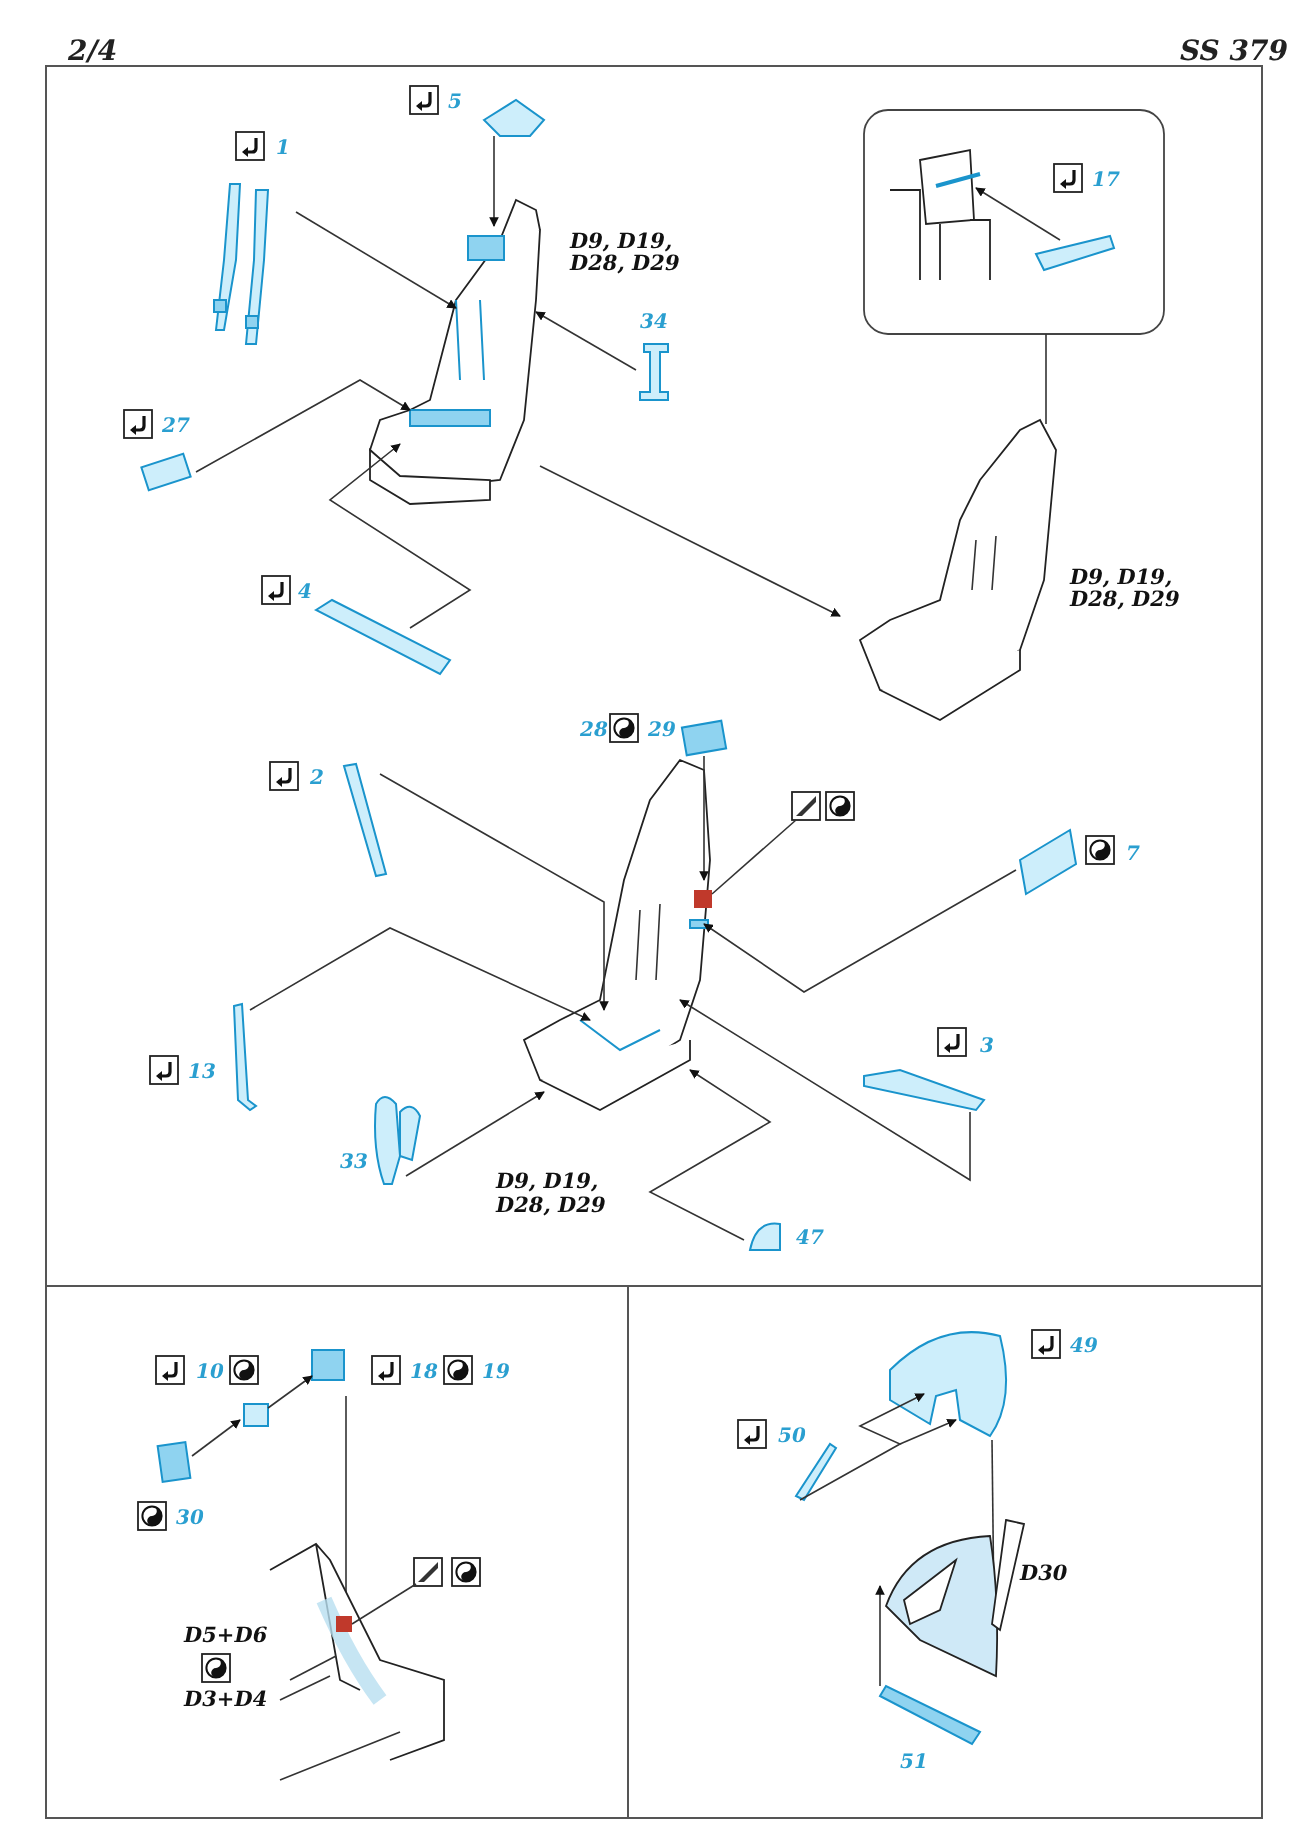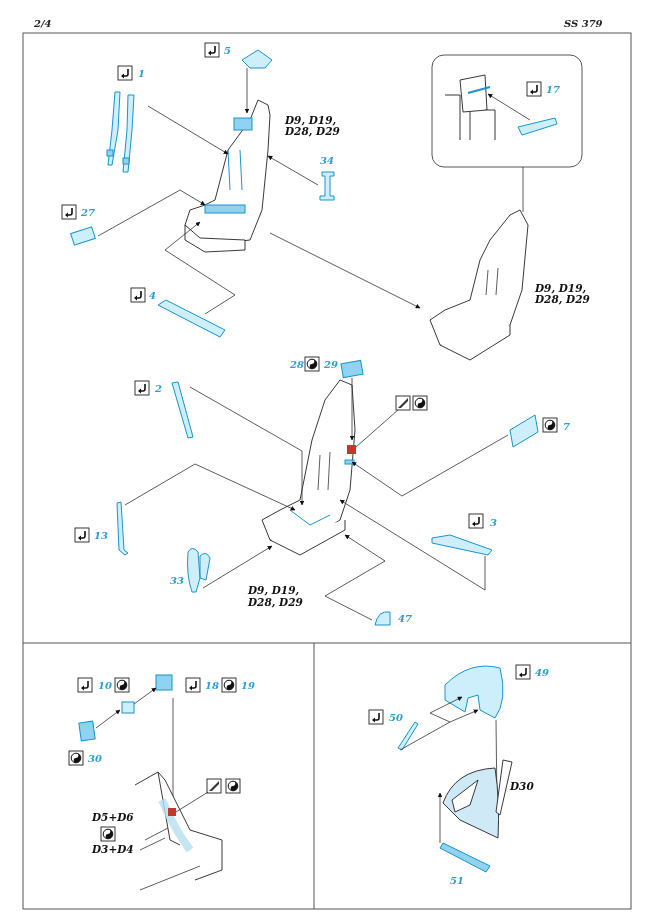--- a/index.html
+++ b/index.html
@@ -1,31 +1,31 @@
 <!DOCTYPE html>
 <html><head>
 <meta charset="utf-8">
 <style>
   html,body{margin:0;padding:0;background:#fff;}
   body{width:650px;height:921px;position:relative;overflow:hidden;font-family:"DejaVu Serif","Liberation Serif",serif;}
-  .hdr{position:absolute;top:18px;font-size:10px;font-weight:bold;font-style:italic;color:#222;}
+  .hdr{position:absolute;top:18px;font-size:14px;font-weight:bold;font-style:italic;color:#222;}
   #diagram{position:absolute;left:0;top:0;width:650px;height:921px;}
   .num{font-family:"DejaVu Serif",serif;font-weight:bold;font-style:italic;font-size:10px;fill:#2a9fd0;}
   .var{font-family:"DejaVu Serif",serif;font-weight:bold;font-style:italic;font-size:10.5px;fill:#111;}
   .ln{stroke:#333;stroke-width:0.8;fill:none;}
   .part{fill:#8fd3f0;stroke:#1a94cc;stroke-width:1;}
   .partl{fill:#cdeefb;stroke:#1a94cc;stroke-width:1;}
   .seat{fill:#fff;stroke:#222;stroke-width:0.9;}
   .box{fill:#fff;stroke:#222;stroke-width:0.9;}
 </style>
 </head>
 <body>
 
 <div class="hdr" style="left:34px;">2/4</div>
-<div class="hdr" style="left:564px;">SS 379</div>
+<div class="hdr" style="left:590px;">SS 379</div>
 
 <svg id="diagram" viewBox="0 0 650 921">
   <defs>
     <g id="bend-ico">
       <rect x="0" y="0" width="14" height="14" class="box"></rect>
       <path d="M10 3 L10 8 Q10 10 8 10 L4 10" stroke="#111" stroke-width="1.6" fill="none"></path>
       <path d="M3 10 L6 7.5 L6 12.5 Z" fill="#111"></path>
     </g>
     <g id="paint-ico">
       <rect x="0" y="0" width="14" height="14" class="box"></rect>

